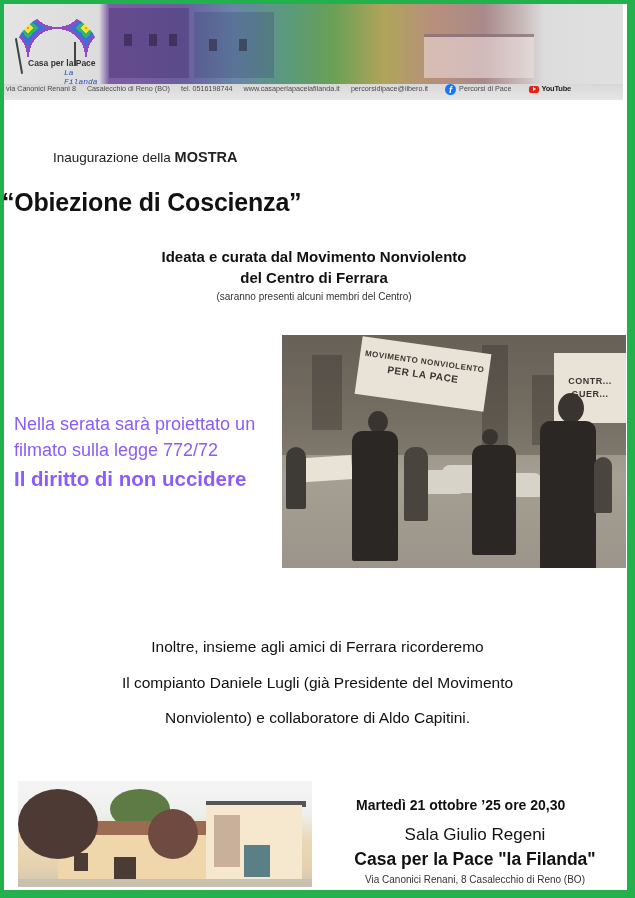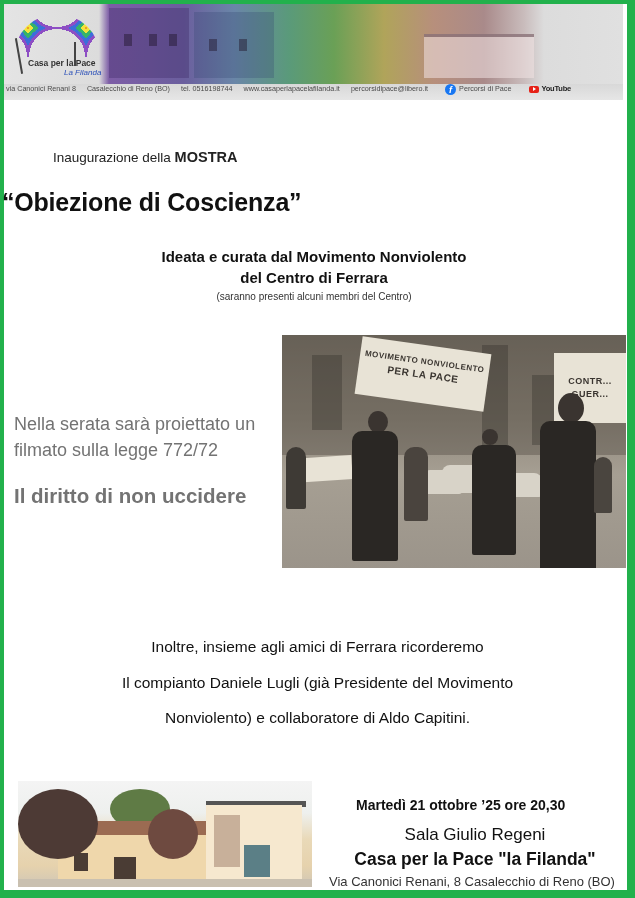--- a/index.html
+++ b/index.html
@@ -37,21 +37,21 @@
     .rainbow {
       position: absolute; left: 6px; top: 6px; width: 86px; height: 86px;
       border-radius: 50%;
       border: 14px solid transparent;
       background:
         radial-gradient(circle, transparent 28px, #8d4ec4 28px, #8d4ec4 31px, #3b6fd9 31px, #3b6fd9 34px, #35b36a 34px, #35b36a 37px, #f2e33c 37px, #f2e33c 40px, #f19a2b 40px, #f19a2b 43px, #e33b3b 43px, transparent 46px);
       clip-path: inset(0 0 50% 0);
     }
     .logo-left .pole { position: absolute; width: 2px; background: #444; }
     .logo-left .t1 { position: absolute; left: 20px; top: 50px; font-size: 8.5px; font-weight: bold; color: #333; }
-    .logo-left .t2 { position: absolute; left: 56px; top: 60px; font-size: 8px; font-style: italic; color: #2a4fb8; }
+    .logo-left .t2 { position: absolute; left: 56px; top: 60px; font-size: 8px; font-style: italic; color: #2a4fb8; font-family: Liberation Mono, monospace; }
 
     .logo-right {
       position: absolute; right: 8px; top: 4px; width: 88px; height: 76px;
       border: 2px solid #555; border-radius: 8px; background: #e9e9e9;
     }
     .logo-right .seg { position: absolute; background: #555; border-radius: 3px; }
     .logo-right .years { position: absolute; left: 0; right: 0; bottom: 3px; text-align: center; font-family: "Liberation Serif", serif; font-size: 10px; color: #333; }
     .logo-right .pct { position: absolute; right: 4px; top: 3px; font-family: "Liberation Serif", serif; font-size: 5px; color: #555; }
     .logo-right .stripes { position: absolute; left: 44px; top: 18px; width: 30px; height: 34px;
       background: linear-gradient(135deg, #e23 0 16%, #f80 16% 32%, #fd2 32% 48%, #3b3 48% 64%, #27c 64% 80%, #73a 80% 100%);
@@ -72,21 +72,21 @@
     .yt-label { font-weight: bold; color: #222; font-size: 7.5px; letter-spacing: -0.2px; margin-top: 20px; }
 
     
     .t { position: absolute; white-space: nowrap; font-family: "Liberation Sans", "DejaVu Sans", sans-serif; }
     .inaug { left: 53px; top: 149px; font-size: 13.5px; color: #222; }
     .inaug b { font-weight: bold; font-size: 14.5px; }
     .title { left: 0; width: 635px; text-align: left; top: 188px; font-size: 25px; font-weight: bold; letter-spacing: -0.2px; padding-left: 2px; }
     .ideata { left: 0; width: 628px; text-align: center; top: 246px; font-size: 15px; font-weight: bold; line-height: 21px; }
     .sub { left: 0; width: 628px; text-align: center; top: 291px; font-size: 10px; color: #333; }
 
-    .film { left: 14px; top: 411px; font-size: 18px; line-height: 26px; color: #737373; }
+    .film { left: 14px; top: 411px; font-size: 18px; line-height: 26px; color: #8b5cf6; }
     .film .strong { font-weight: bold; font-size: 20.5px; }
 
     .photo-protest {
       position: absolute; left: 282px; top: 335px; width: 344px; height: 233px;
       background: linear-gradient(180deg, #7a7368 0%, #8f877b 35%, #a69f93 60%, #9b948a 100%);
       overflow: hidden;
     }
     .photo-protest .arch { position: absolute; background: rgba(50,45,40,0.35); }
     .photo-protest .banner-cloth { position: absolute; background: #e8e3d6; color: #3a3530; font-family: "Liberation Sans", sans-serif; font-size: 10px; font-weight: bold; text-align: center; line-height: 13px; letter-spacing: 0.5px; }
     .photo-protest .person { position: absolute; background: #2a2724; border-radius: 10px 10px 2px 2px; }
@@ -104,21 +104,21 @@
       overflow: hidden;
     }
     .photo-house .roof { position: absolute; background: #9b6b52; }
     .photo-house .wall { position: absolute; background: #efd7ab; }
     .photo-house .tree { position: absolute; border-radius: 50%; }
     .photo-house .door { position: absolute; background: #4a3c34; }
 
     .date { left: 356px; top: 797px; font-size: 14px; font-weight: bold; }
     .sala { left: 340px; width: 270px; text-align: center; top: 825px; font-size: 17px; }
     .casa { left: 340px; width: 270px; text-align: center; top: 849px; font-size: 17.5px; font-weight: bold; }
-    .addr { left: 329px; width: 270px; text-align: center; top: 874px; font-size: 13px; color: #333; }
+    .addr { left: 340px; width: 270px; text-align: center; top: 874px; font-size: 10px; color: #333; }
   </style>
 </head>
 <body>
 
 <div class="frame"></div>
 
 <div class="banner">
   <div class="bldg b1"></div>
   <div class="bldg win" style="left:120px;top:30px"></div>
   <div class="bldg win" style="left:145px;top:30px"></div>
@@ -161,21 +161,21 @@
 
 <div class="t ideata">
   <div>Ideata e curata dal Movimento Nonviolento</div>
   <div>del Centro di Ferrara</div>
 </div>
 <div class="t sub">(saranno presenti alcuni membri del Centro)</div>
 
 <div class="t film">
   <div>Nella serata sarà proiettato un</div>
   <div>filmato sulla legge 772/72</div>
-  <div class="strong" style="margin-top:20px">Il diritto di non uccidere</div>
+  <div class="strong" style="margin-top:3px">Il diritto di non uccidere</div>
 </div>
 
 <div class="photo-protest">
   <div class="arch" style="left:0;top:0;width:344px;height:120px;background:rgba(70,62,55,0.35)"></div>
   <div class="arch" style="left:30px;top:20px;width:30px;height:75px"></div>
   <div class="arch" style="left:200px;top:10px;width:26px;height:100px"></div>
   <div class="arch" style="left:250px;top:40px;width:22px;height:70px"></div>
   <div class="car" style="left:140px;top:135px;width:40px;height:24px"></div>
   <div class="car" style="left:160px;top:130px;width:50px;height:28px"></div>
   <div class="car" style="left:220px;top:138px;width:40px;height:24px"></div>

